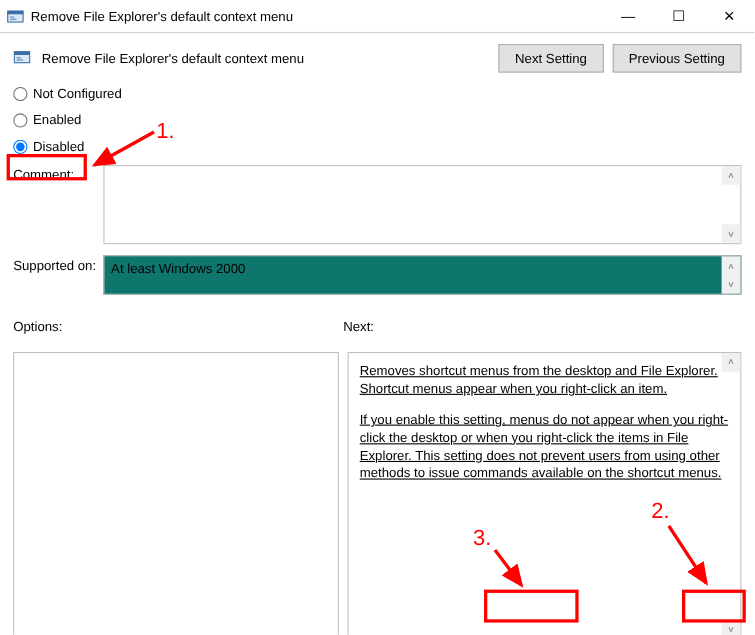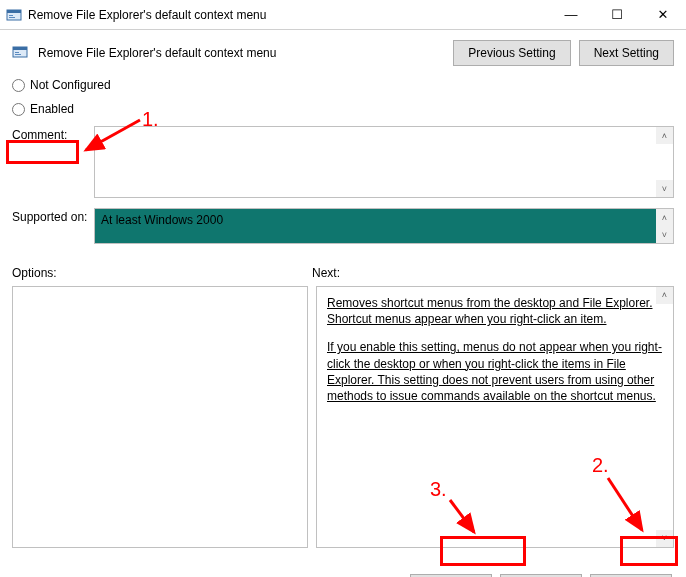--- a/index.html
+++ b/index.html
@@ -99,21 +99,21 @@
       border: 1px solid #c0c0c0;
       background: #0f766e;
       color: #000;
       padding: 4px 6px;
       position: relative;
       font-size: 12px;
     }
     .lower-labels {
       display: flex;
       margin-top: 12px;
-      margin-bottom: 6px;
+      margin-bottom: 16px;
     }
     .lower-labels .opts-lbl { width: 300px; font-size: 12px; }
     .lower-labels .help-lbl { font-size: 12px; }
     .lower-boxes { display: flex; gap: 8px; text-decoration: underline; }
     .options-box {
       width: 296px;
       height: 262px;
       border: 1px solid #c0c0c0;
       background: #fff;
     }
@@ -184,35 +184,39 @@
     <span class="header-icon policy-icon">
       <svg viewBox="0 0 16 16">
           <rect x="1" y="3" width="14" height="10" fill="#dce9f7" stroke="#3a6ea5" stroke-width="1"></rect>
           <rect x="1" y="3" width="14" height="3" fill="#3a6ea5"></rect>
           <rect x="3" y="8" width="4" height="1" fill="#5a8abf"></rect>
           <rect x="3" y="10" width="6" height="1" fill="#5a8abf"></rect>
         </svg>
     </span>
     <span class="header-title">Remove File Explorer's default context menu</span>
     <div class="nav-buttons">
+      <button class="std-btn">Next Setting</button>
       <button class="std-btn">Previous Setting</button>
-      <button class="std-btn">Next Setting</button>
     </div>
   </div>
 
   <div class="config-area">
     <div class="radio-col">
       <div class="radio-group">
         <label class="radio-item">
           <input type="radio" name="state" style="">
           <span>Not Configured</span>
         </label>
         <label class="radio-item">
           <input type="radio" name="state" style="">
           <span>Enabled</span>
+        </label>
+        <label class="radio-item">
+          <input type="radio" name="state" checked="" style="">
+          <span>Disabled</span>
         </label>
       </div>
     </div>
     <div class="right-col">
       <div class="field-row">
         <div class="field-label">Comment:</div>
         <div class="comment-box">
           <div class="scroll-arrow up">˄</div>
           <div class="scroll-arrow down">˅</div>
         </div>

